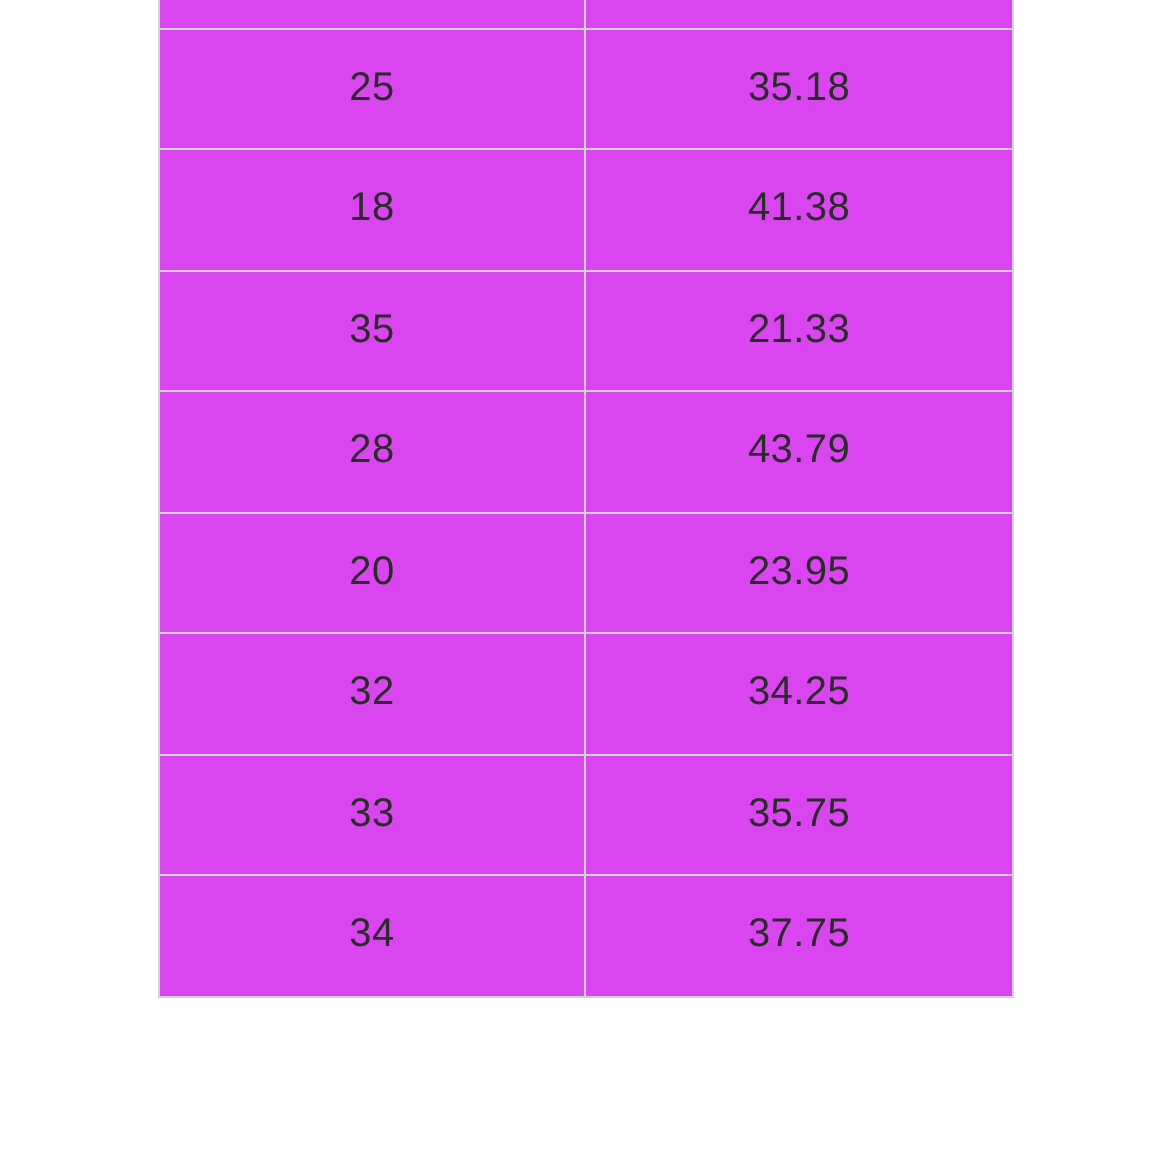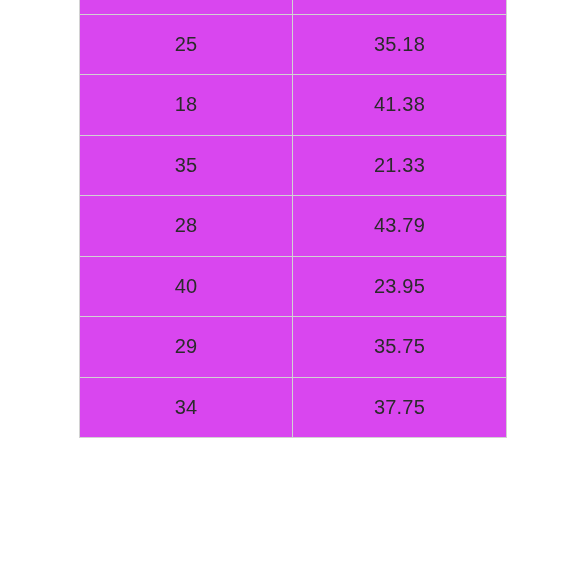--- a/index.html
+++ b/index.html
@@ -78,25 +78,29 @@
       </tr>
       <tr>
         <td>35</td>
         <td>21.33</td>
       </tr>
       <tr>
         <td>28</td>
         <td>43.79</td>
       </tr>
       <tr>
-        <td>40</td>
+        <td>20</td>
         <td>23.95</td>
       </tr>
       <tr>
-        <td>29</td>
+        <td>32</td>
+        <td>34.25</td>
+      </tr>
+      <tr>
+        <td>33</td>
         <td>35.75</td>
       </tr>
       <tr>
         <td>34</td>
         <td>37.75</td>
       </tr>
     </tbody>
   </table>
 
 </div>

